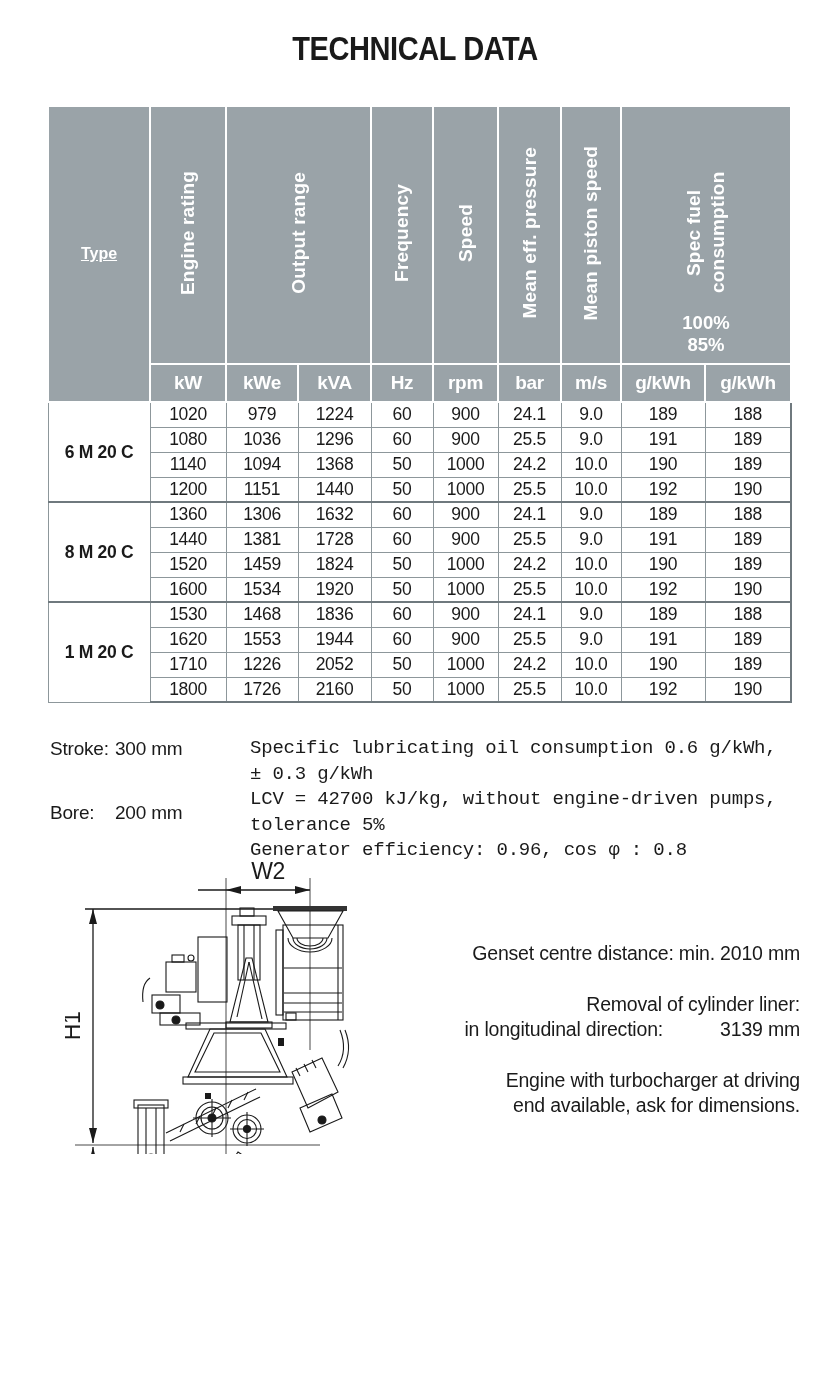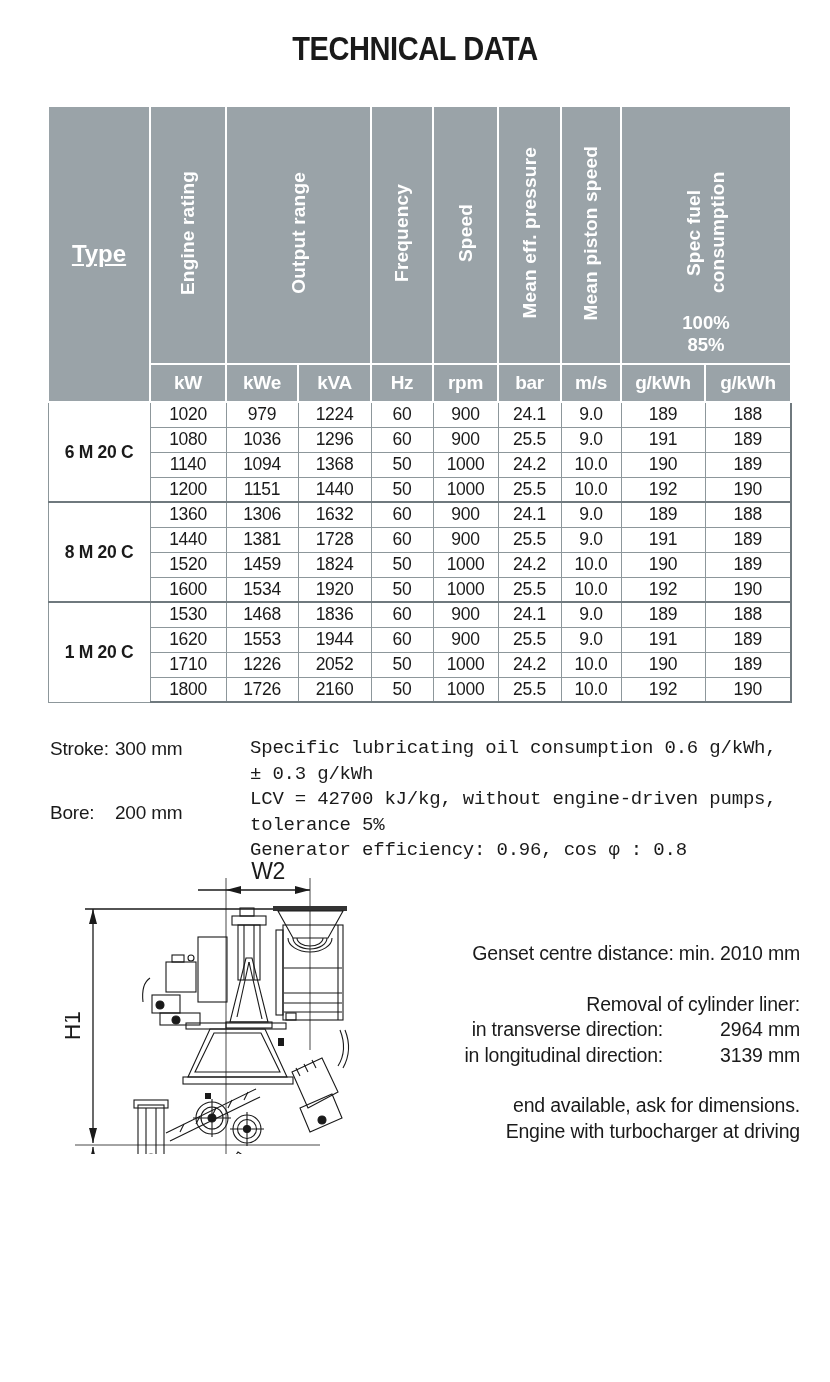--- a/index.html
+++ b/index.html
@@ -28,21 +28,21 @@
   }
   table.spec th{
     background:var(--header-bg);color:var(--header-text);
     border:2px solid #fff;font-weight:bold;padding:0;
     vertical-align:middle;text-align:center;
   }
   tr.hrow{height:258px;}
   tr.urow{height:38px;}
   tr.drow{height:25px;}
   th.units{font-size:19px;letter-spacing:-0.3px;border-bottom:2px solid var(--grid-dark);}
-  th.th-type{font-size:24px;border-bottom:2px solid var(--grid-dark);text-decoration:underline;}
+  th.th-type{font-size:16px;border-bottom:2px solid var(--grid-dark);text-decoration:underline;}
   .vlab{
     writing-mode:vertical-rl;transform:rotate(180deg);
     display:inline-block;font-size:19px;letter-spacing:0.2px;line-height:1.25;
     white-space:nowrap;
   }
   .vlab.wrap{white-space:normal;inline-size:120px;}
   th.spec-fuel{position:relative;}
   .pct-row{
     position:absolute;left:0;right:0;bottom:7px;display:flex;flex-direction:column;
   }
@@ -412,25 +412,21 @@
         <line x1="173" y1="1282" x2="173" y2="1300"></line>
       </g>
     </svg>
   </div>
 
   <div class="side-text">
     <div>Genset centre distance: min. 2010 mm</div>
     <div class="side-gap"></div>
     <div>Removal of cylinder liner:</div>
     <div class="dim-grid">
-      <span>in transverse direction:</span>
-      <span>2964 mm</span>
-    </div>
-    <div class="dim-grid">
       <span>in longitudinal direction:</span>
       <span>3139 mm</span>
     </div>
     <div class="side-gap"></div>
+    <div>Engine with turbocharger at driving</div>
     <div>end available, ask for dimensions.</div>
-    <div>Engine with turbocharger at driving</div>
   </div>
 
 </div>
 
 </body></html>

